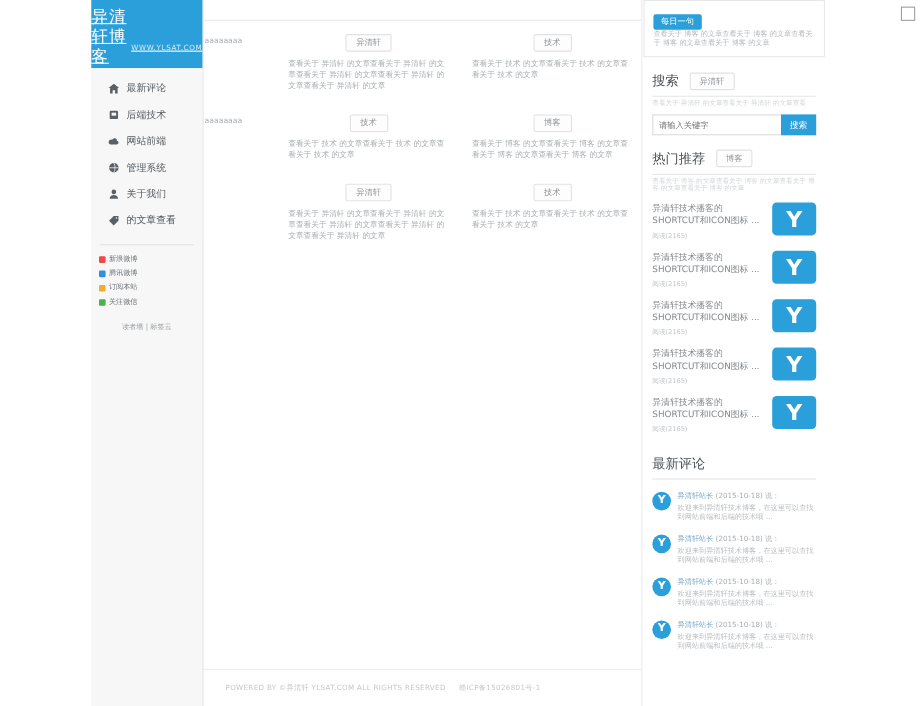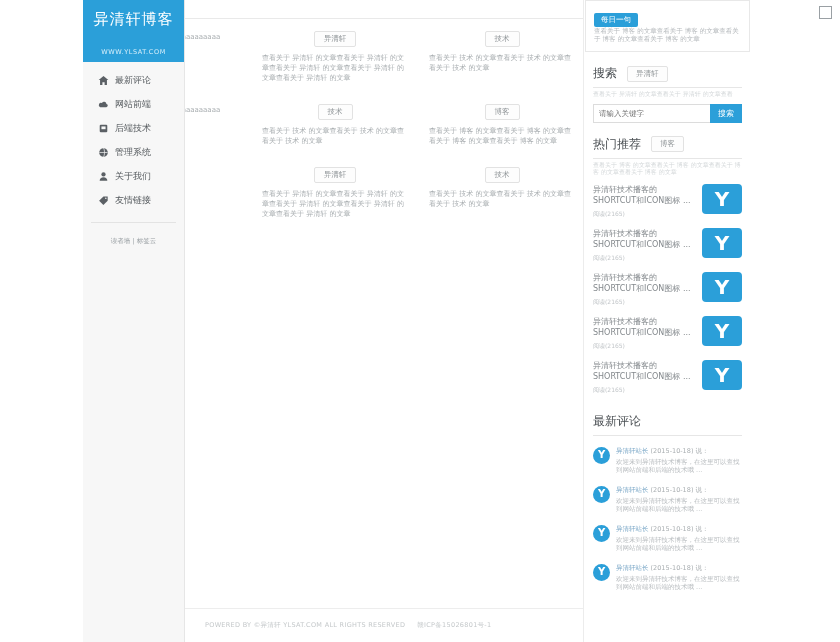--- a/index.html
+++ b/index.html
@@ -23,24 +23,25 @@
     width: 102px; height: 642px;
     background: #f7f7f7;
     border-right: 1px solid #e6e6e6;
     z-index: 30;
   }
   .brand {
     height: 62px;
     background: #2b9fd9;
     color: #ffffff;
     display: flex;
-    flex-direction: column;
+    flex-direction: row;
     align-items: center;
     justify-content: center;
     padding-top: 4px;
+    text-decoration: underline;
   }
   .brand-title {
     font-size: 15px;
     letter-spacing: 1px;
     line-height: 18px;
     font-weight: normal;
     color: #ffffff;
   }
   .brand-url {
     font-size: 6.5px;
@@ -499,33 +500,33 @@
           <span class="nav-ico">
             <svg viewBox="0 0 16 16" width="11" height="11" fill="currentColor">
               <path d="M8 1.5 1 7.2h2v7.3h3.4v-4.1h3.2v4.1H13V7.2h2z"></path>
             </svg>
           </span>
           <span class="nav-label">最新评论</span>
         </div>
         <div class="nav-item">
           <span class="nav-ico">
             <svg viewBox="0 0 16 16" width="11" height="11" fill="currentColor">
-              <path d="M12.3 7.1a3.4 3.4 0 0 0-6.5-1.2A2.9 2.9 0 0 0 3.2 12h8.9a2.5 2.5 0 0 0 .2-4.9z"></path>
-            </svg>
-          </span>
-          <span class="nav-label">网站前端</span>
-        </div>
-        <div class="nav-item">
-          <span class="nav-ico">
-            <svg viewBox="0 0 16 16" width="11" height="11" fill="currentColor">
               <rect x="2.5" y="2.5" width="11" height="11" rx="1.6"></rect>
               <rect x="5" y="5" width="6" height="4" fill="#f7f7f7"></rect>
             </svg>
           </span>
           <span class="nav-label">后端技术</span>
+        </div>
+        <div class="nav-item">
+          <span class="nav-ico">
+            <svg viewBox="0 0 16 16" width="11" height="11" fill="currentColor">
+              <path d="M12.3 7.1a3.4 3.4 0 0 0-6.5-1.2A2.9 2.9 0 0 0 3.2 12h8.9a2.5 2.5 0 0 0 .2-4.9z"></path>
+            </svg>
+          </span>
+          <span class="nav-label">网站前端</span>
         </div>
         <div class="nav-item">
           <span class="nav-ico">
             <svg viewBox="0 0 16 16" width="11" height="11" fill="currentColor">
               <circle cx="8" cy="8" r="6.3"></circle>
               <path d="M8 1.7c2 2 2 10.6 0 12.6M1.9 8h12.2" stroke="#f7f7f7" stroke-width="1" fill="none"></path>
             </svg>
           </span>
           <span class="nav-label">管理系统</span>
         </div>
@@ -538,25 +539,43 @@
           </span>
           <span class="nav-label">关于我们</span>
         </div>
         <div class="nav-item">
           <span class="nav-ico">
             <svg viewBox="0 0 16 16" width="11" height="11" fill="currentColor">
               <path d="M1.6 8.3 7.9 2h6.2v6.2l-6.3 6.3z"></path>
               <circle cx="11.4" cy="4.6" r="1.1" fill="#f7f7f7"></circle>
             </svg>
           </span>
-          <span class="nav-label">友情链接</span>
+          <span class="nav-label">的文章查看</span>
         </div>
       </div>
 
     <div class="nav-sep"></div>
 
+    <div class="social" id="social">
+        <div class="social-item">
+          <span class="sq" style="background: rgb(239, 74, 74);"></span>
+          <span>新浪微博</span>
+        </div>
+        <div class="social-item">
+          <span class="sq" style="background: rgb(47, 143, 224);"></span>
+          <span>腾讯微博</span>
+        </div>
+        <div class="social-item">
+          <span class="sq" style="background: rgb(240, 173, 46);"></span>
+          <span>订阅本站</span>
+        </div>
+        <div class="social-item">
+          <span class="sq" style="background: rgb(76, 175, 80);"></span>
+          <span>关注微信</span>
+        </div>
+      </div>
 
     <div class="sidebar-foot" id="sidebar-foot"><span>读者墙</span><span> | </span><span>标签云</span></div>
   </div>
 
   <div class="check-box"></div>
 
 </div>
 
 </body></html>

